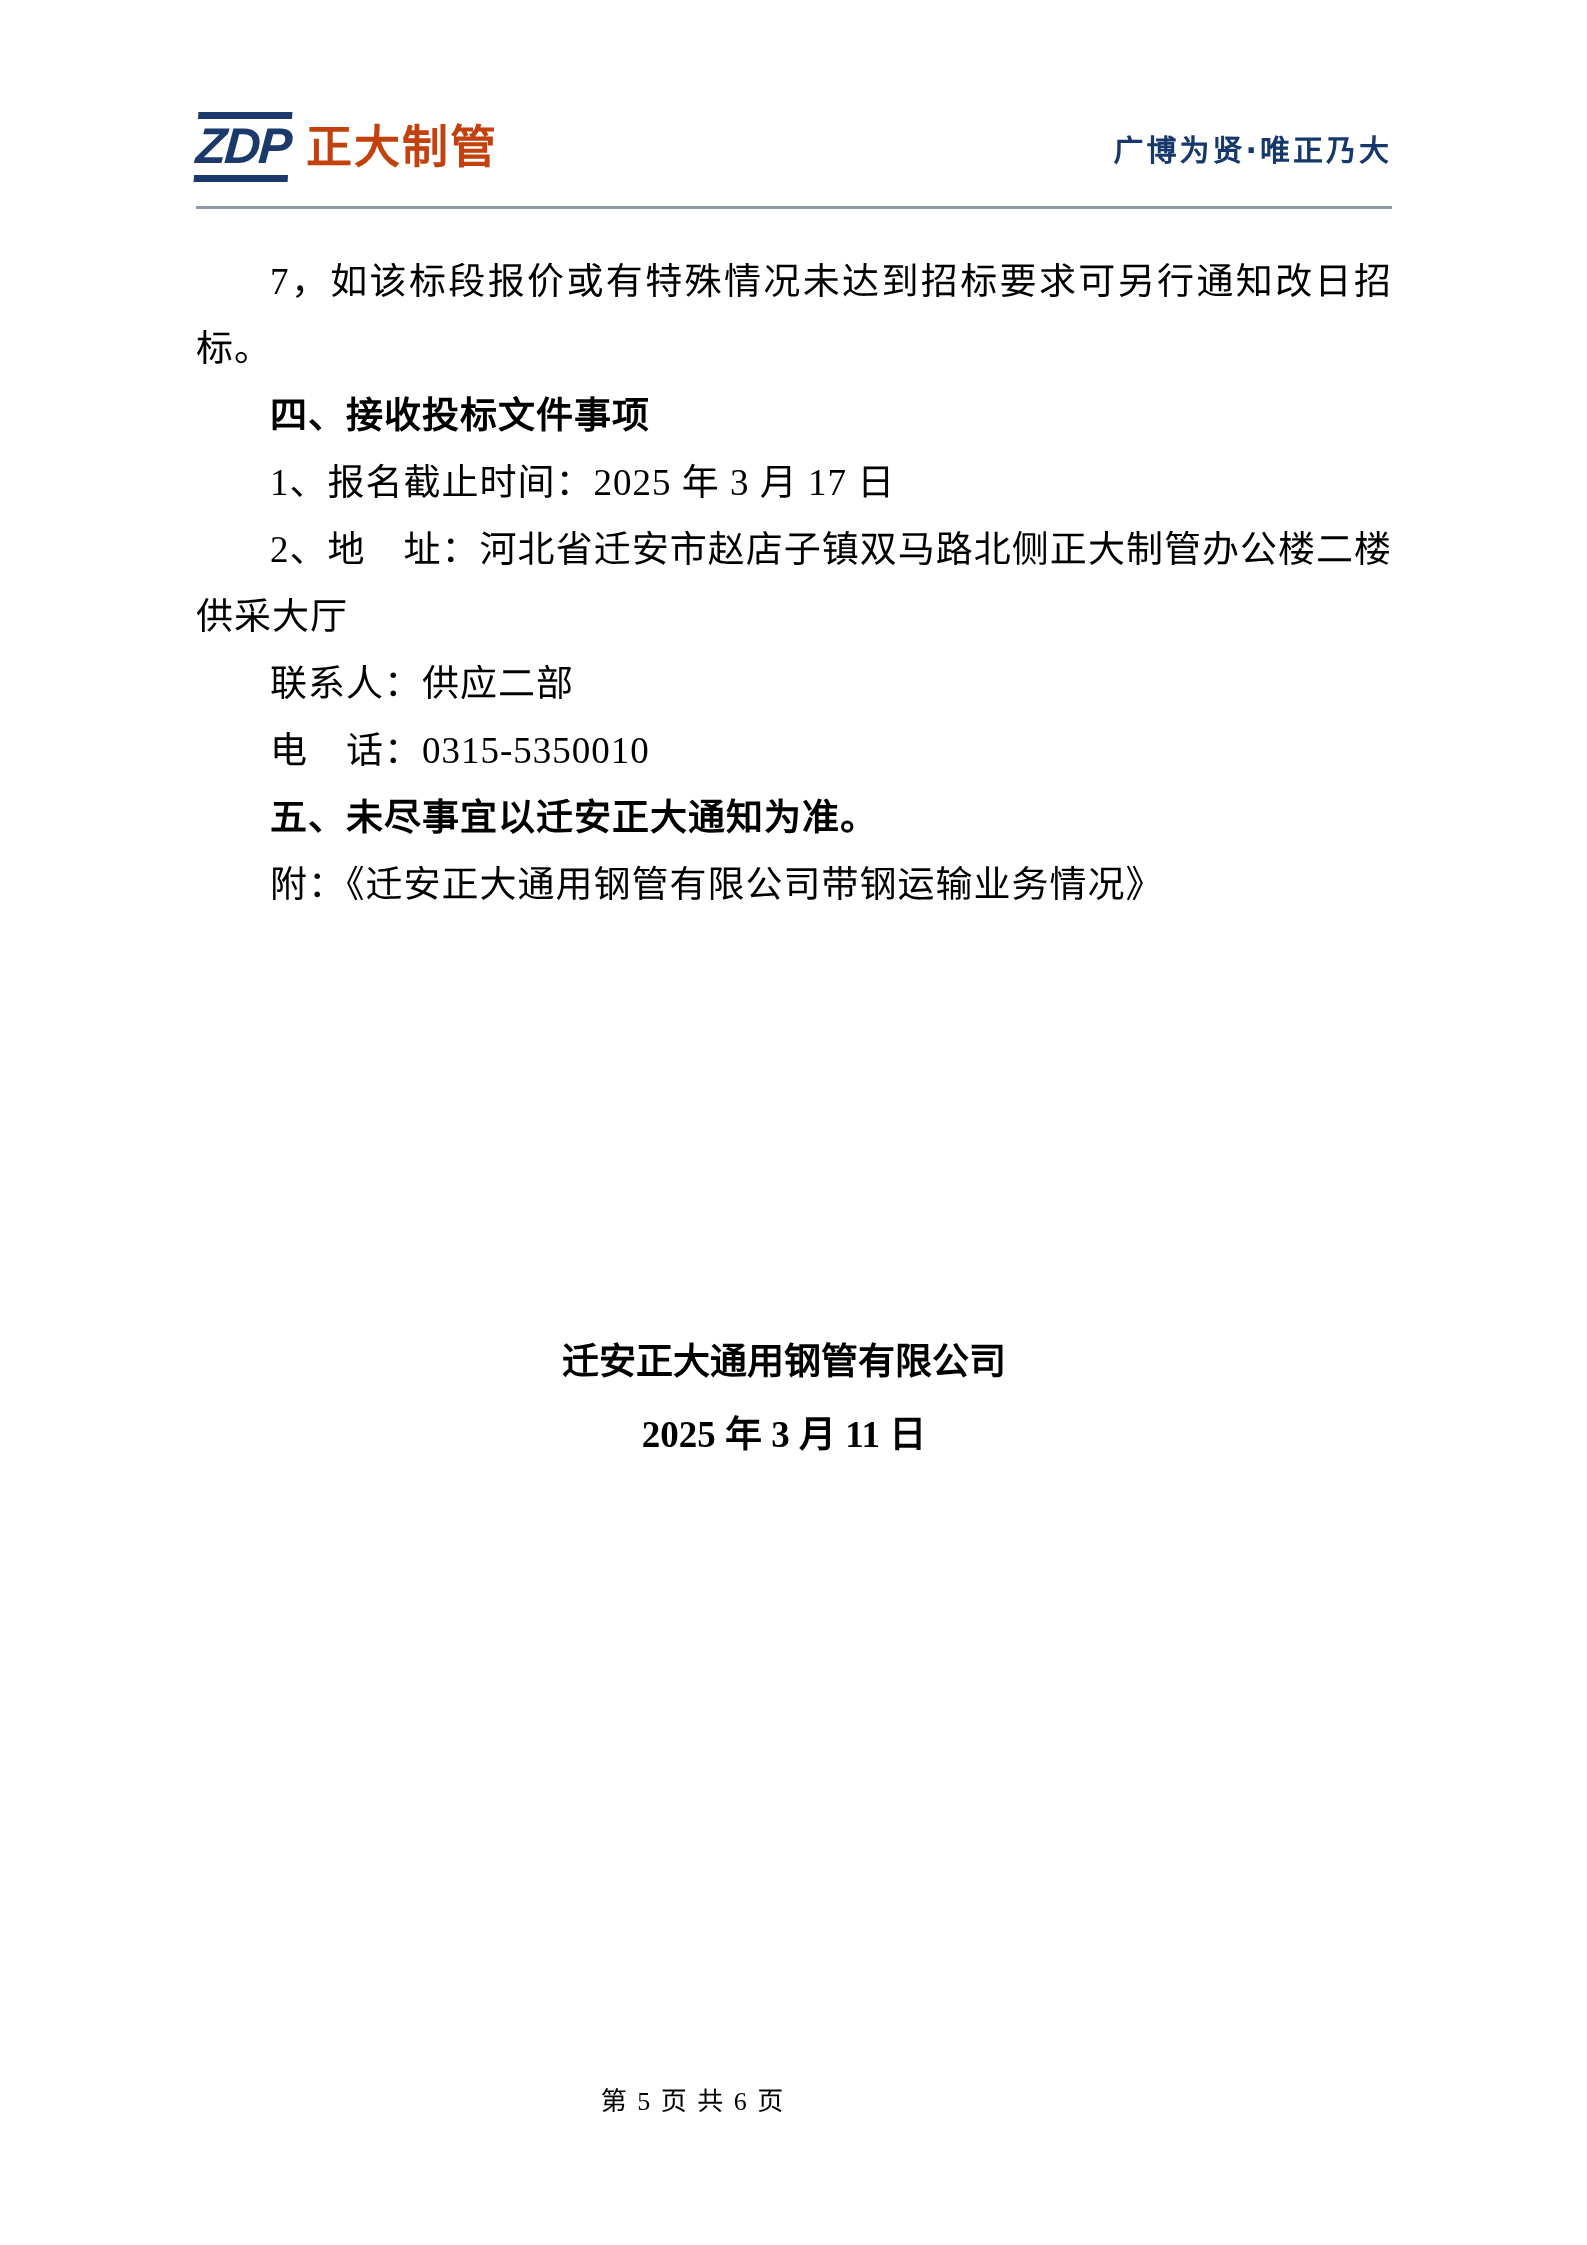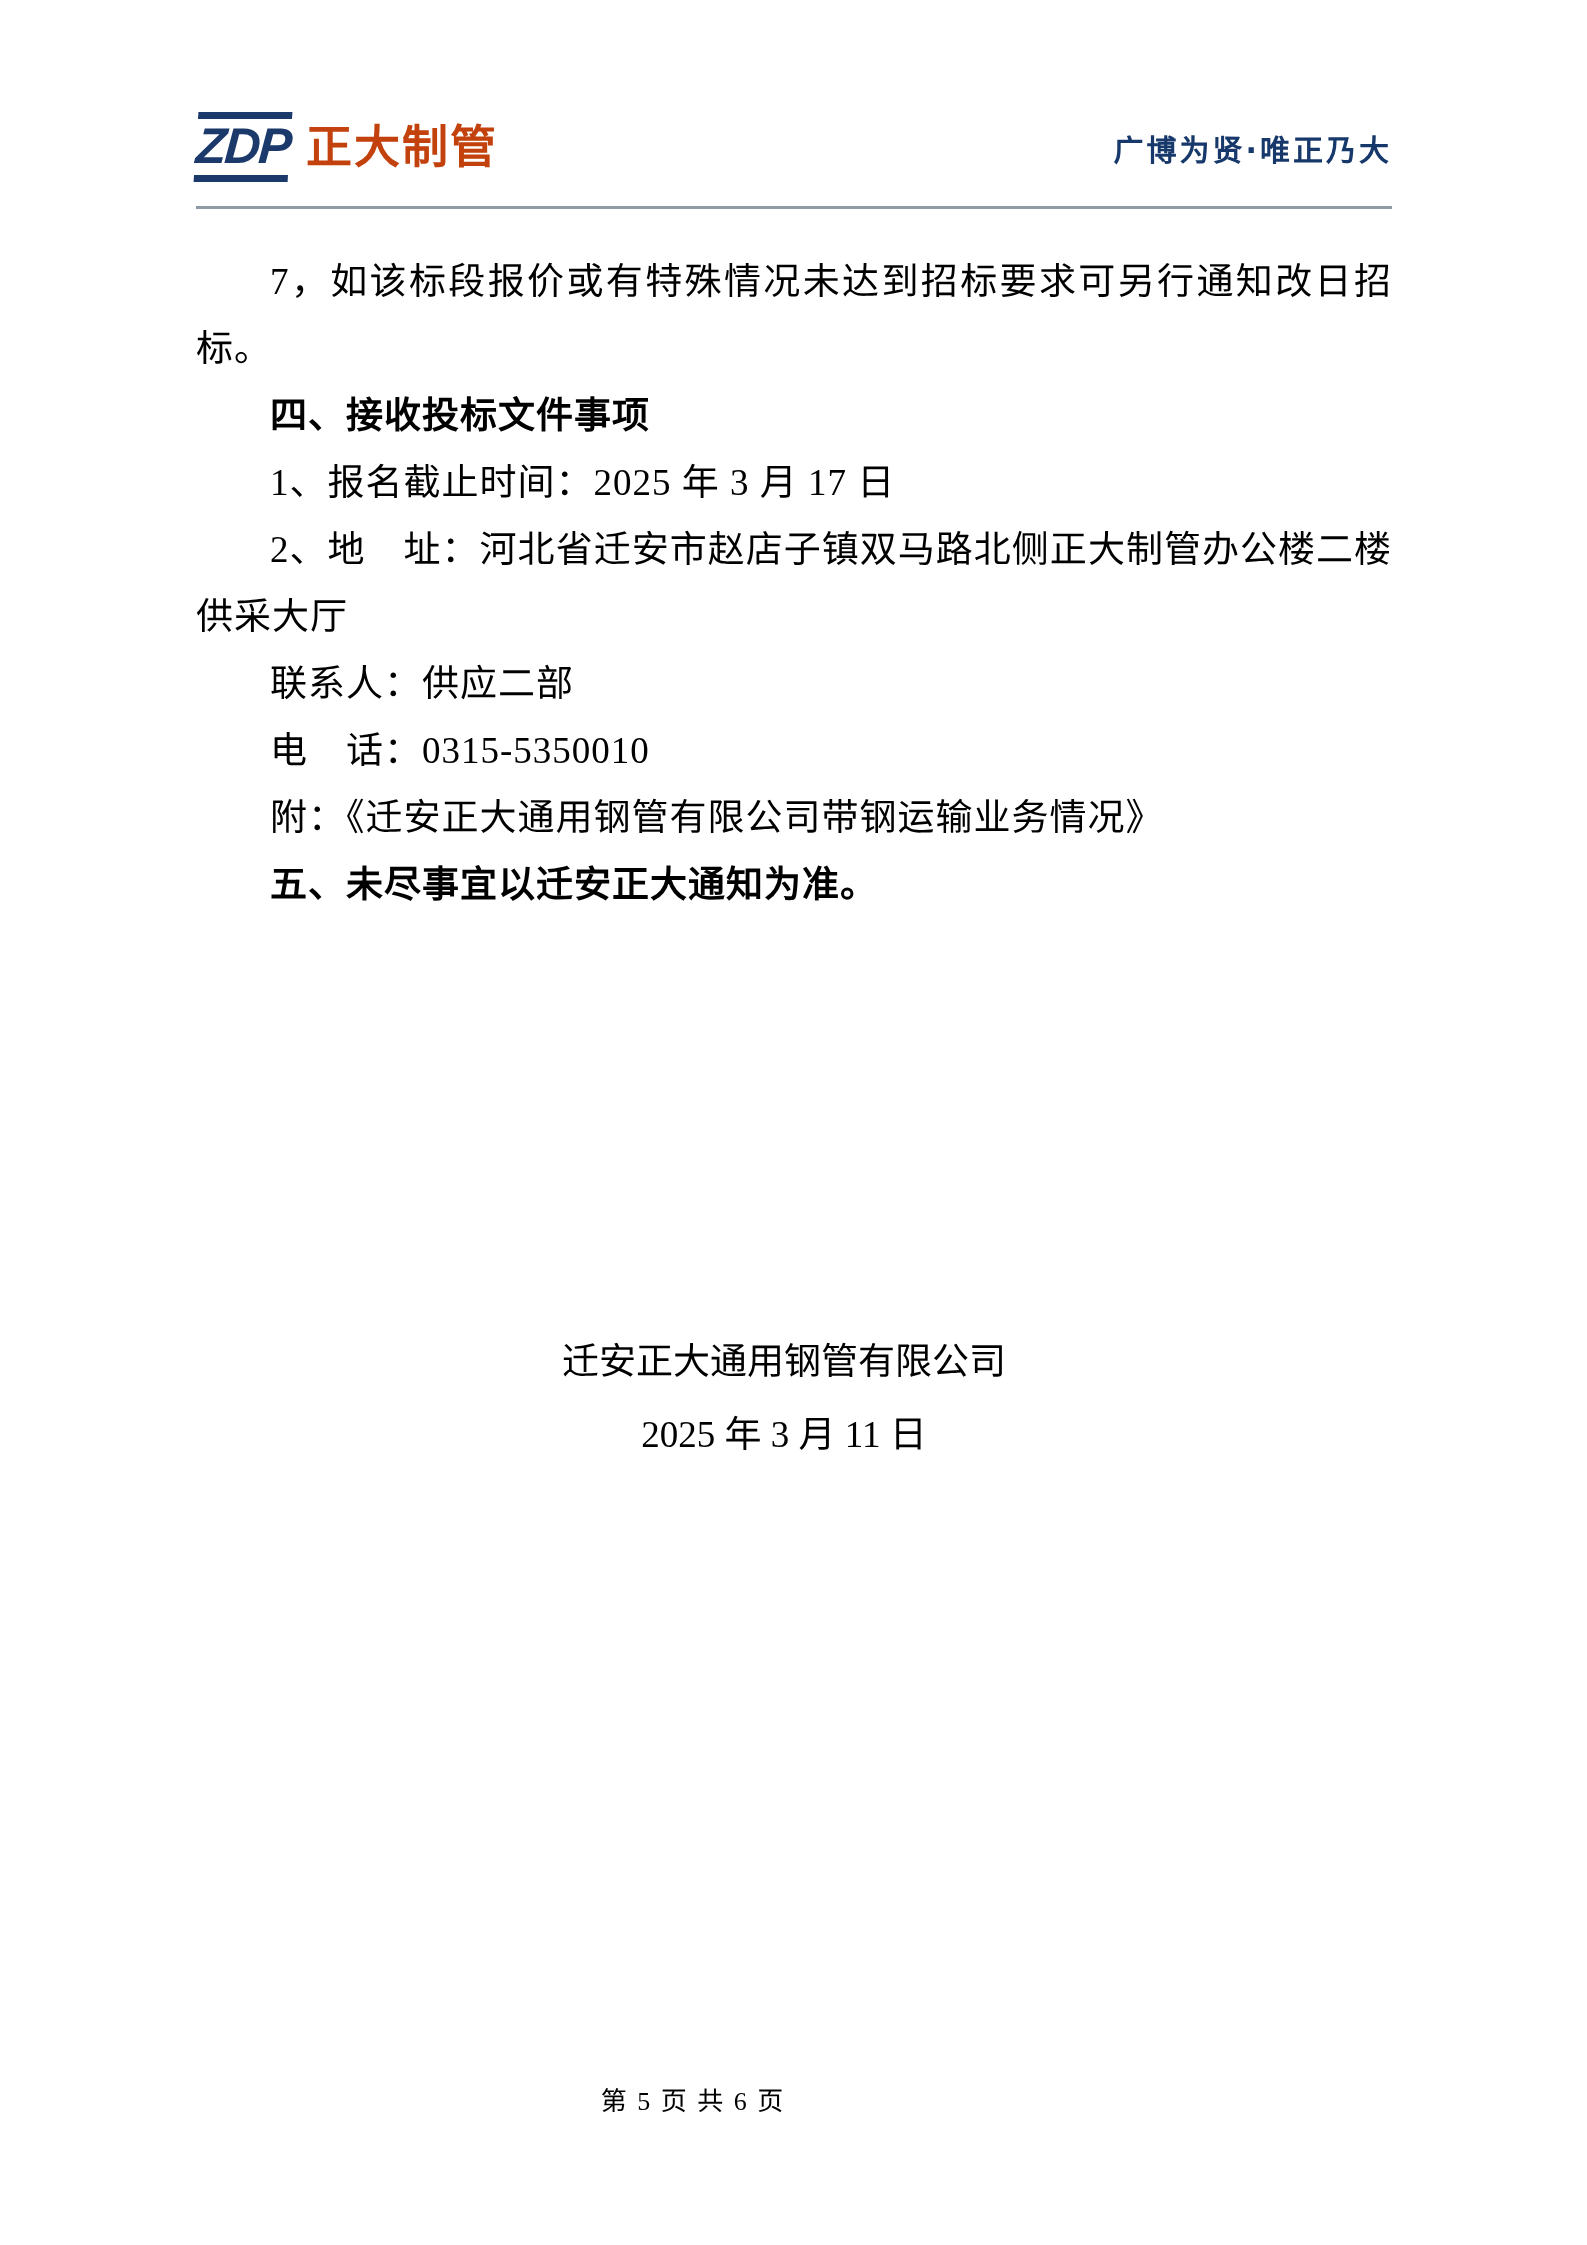--- a/index.html
+++ b/index.html
@@ -113,20 +113,21 @@
   }
 
   .sign-block {
     position: absolute;
     left: 196px;
     top: 1325px;
     width: 1196px;
     font-size: 37px;
     line-height: 73px;
     text-align: center;
+    font-weight: bold;
   }
   .sign-line {
     padding-right: 20px;
   }
 
   .footer {
     position: absolute;
     left: 0;
     top: 2080px;
     width: 1386px;
@@ -150,22 +151,22 @@
   </div>
   <div class="header-rule"></div>
 
   <div class="content">
     <p class="para indent2">7，如该标段报价或有特殊情况未达到招标要求可另行通知改日招标。</p>
     <p class="para indent2 bold">四、接收投标文件事项</p>
     <p class="para indent2">1、报名截止时间：2025 年 3 月 17 日</p>
     <p class="para indent2">2、地　址：河北省迁安市赵店子镇双马路北侧正大制管办公楼二楼供采大厅</p>
     <p class="para indent-deep">联系人：供应二部</p>
     <p class="para indent-deep">电　话：0315-5350010</p>
+    <p class="para indent2 bold">五、未尽事宜以迁安正大通知为准。</p>
     <p class="para indent2">附：《迁安正大通用钢管有限公司带钢运输业务情况》</p>
-    <p class="para indent2 bold">五、未尽事宜以迁安正大通知为准。</p>
   </div>
 
   <div class="sign-block">
     <div class="sign-line">迁安正大通用钢管有限公司</div>
     <div class="sign-line">2025 年 3 月 11 日</div>
   </div>
 
   <div class="footer">第 5 页 共 6 页</div>
 
 </div>

